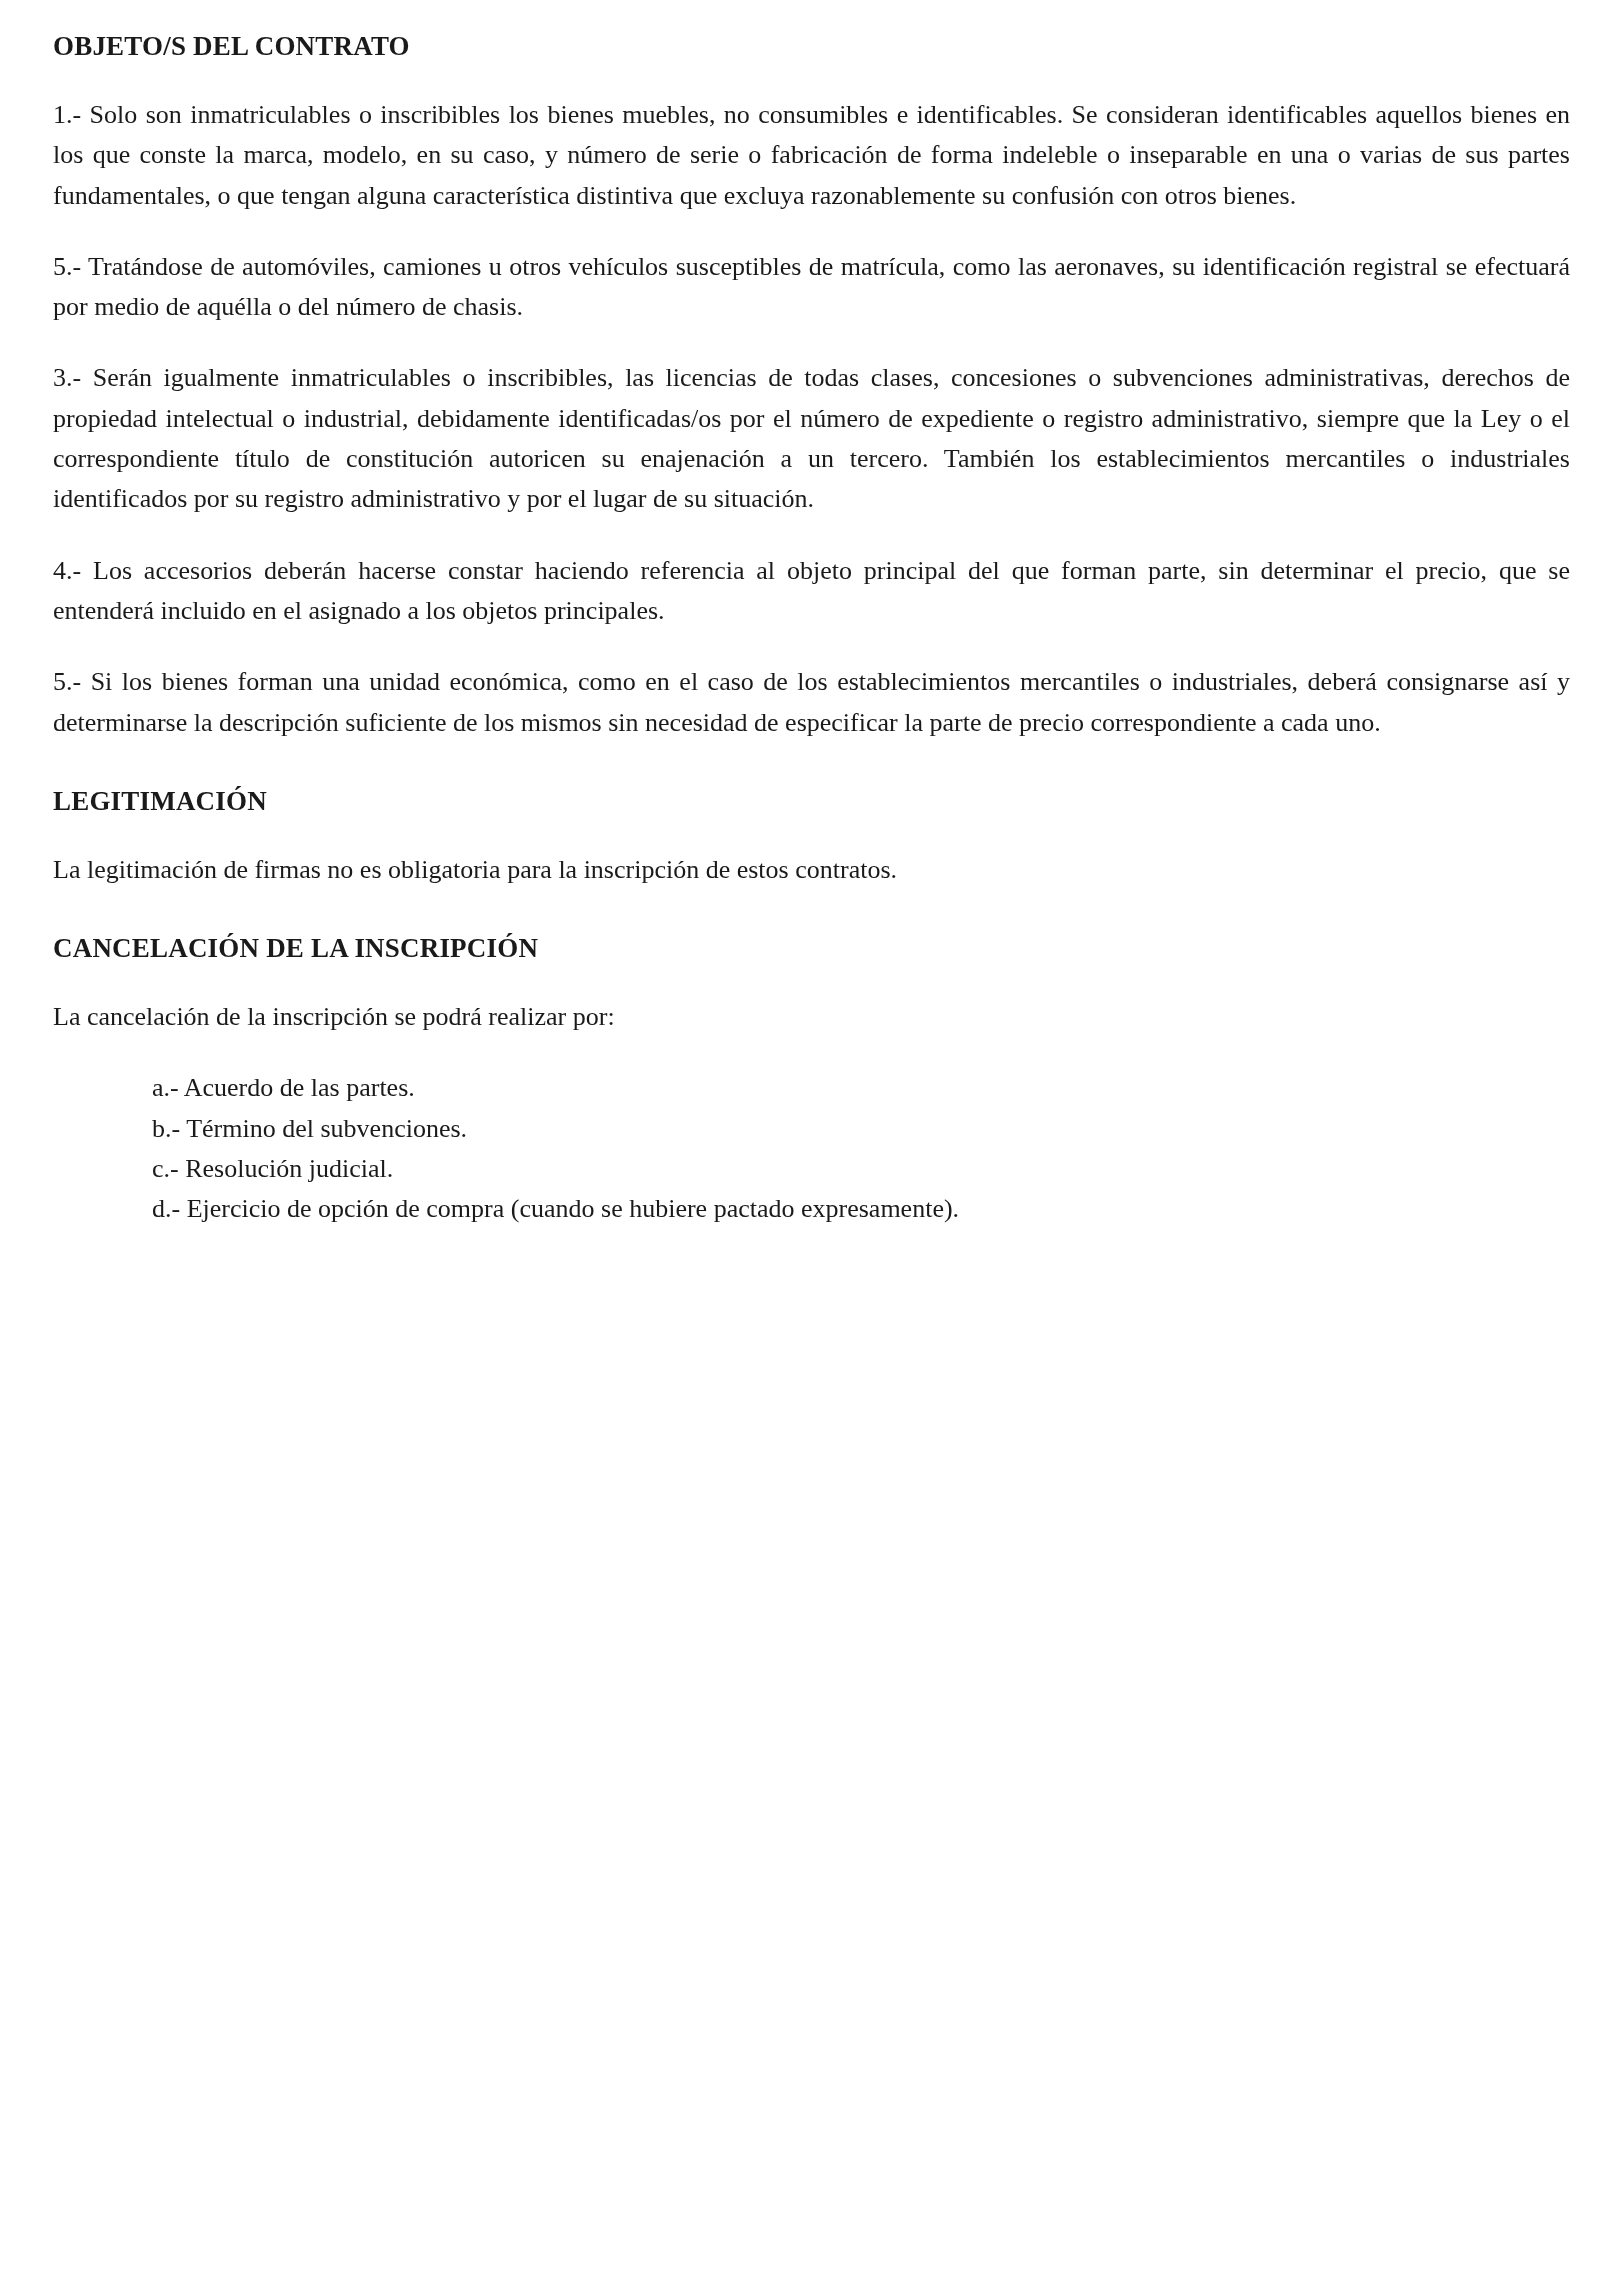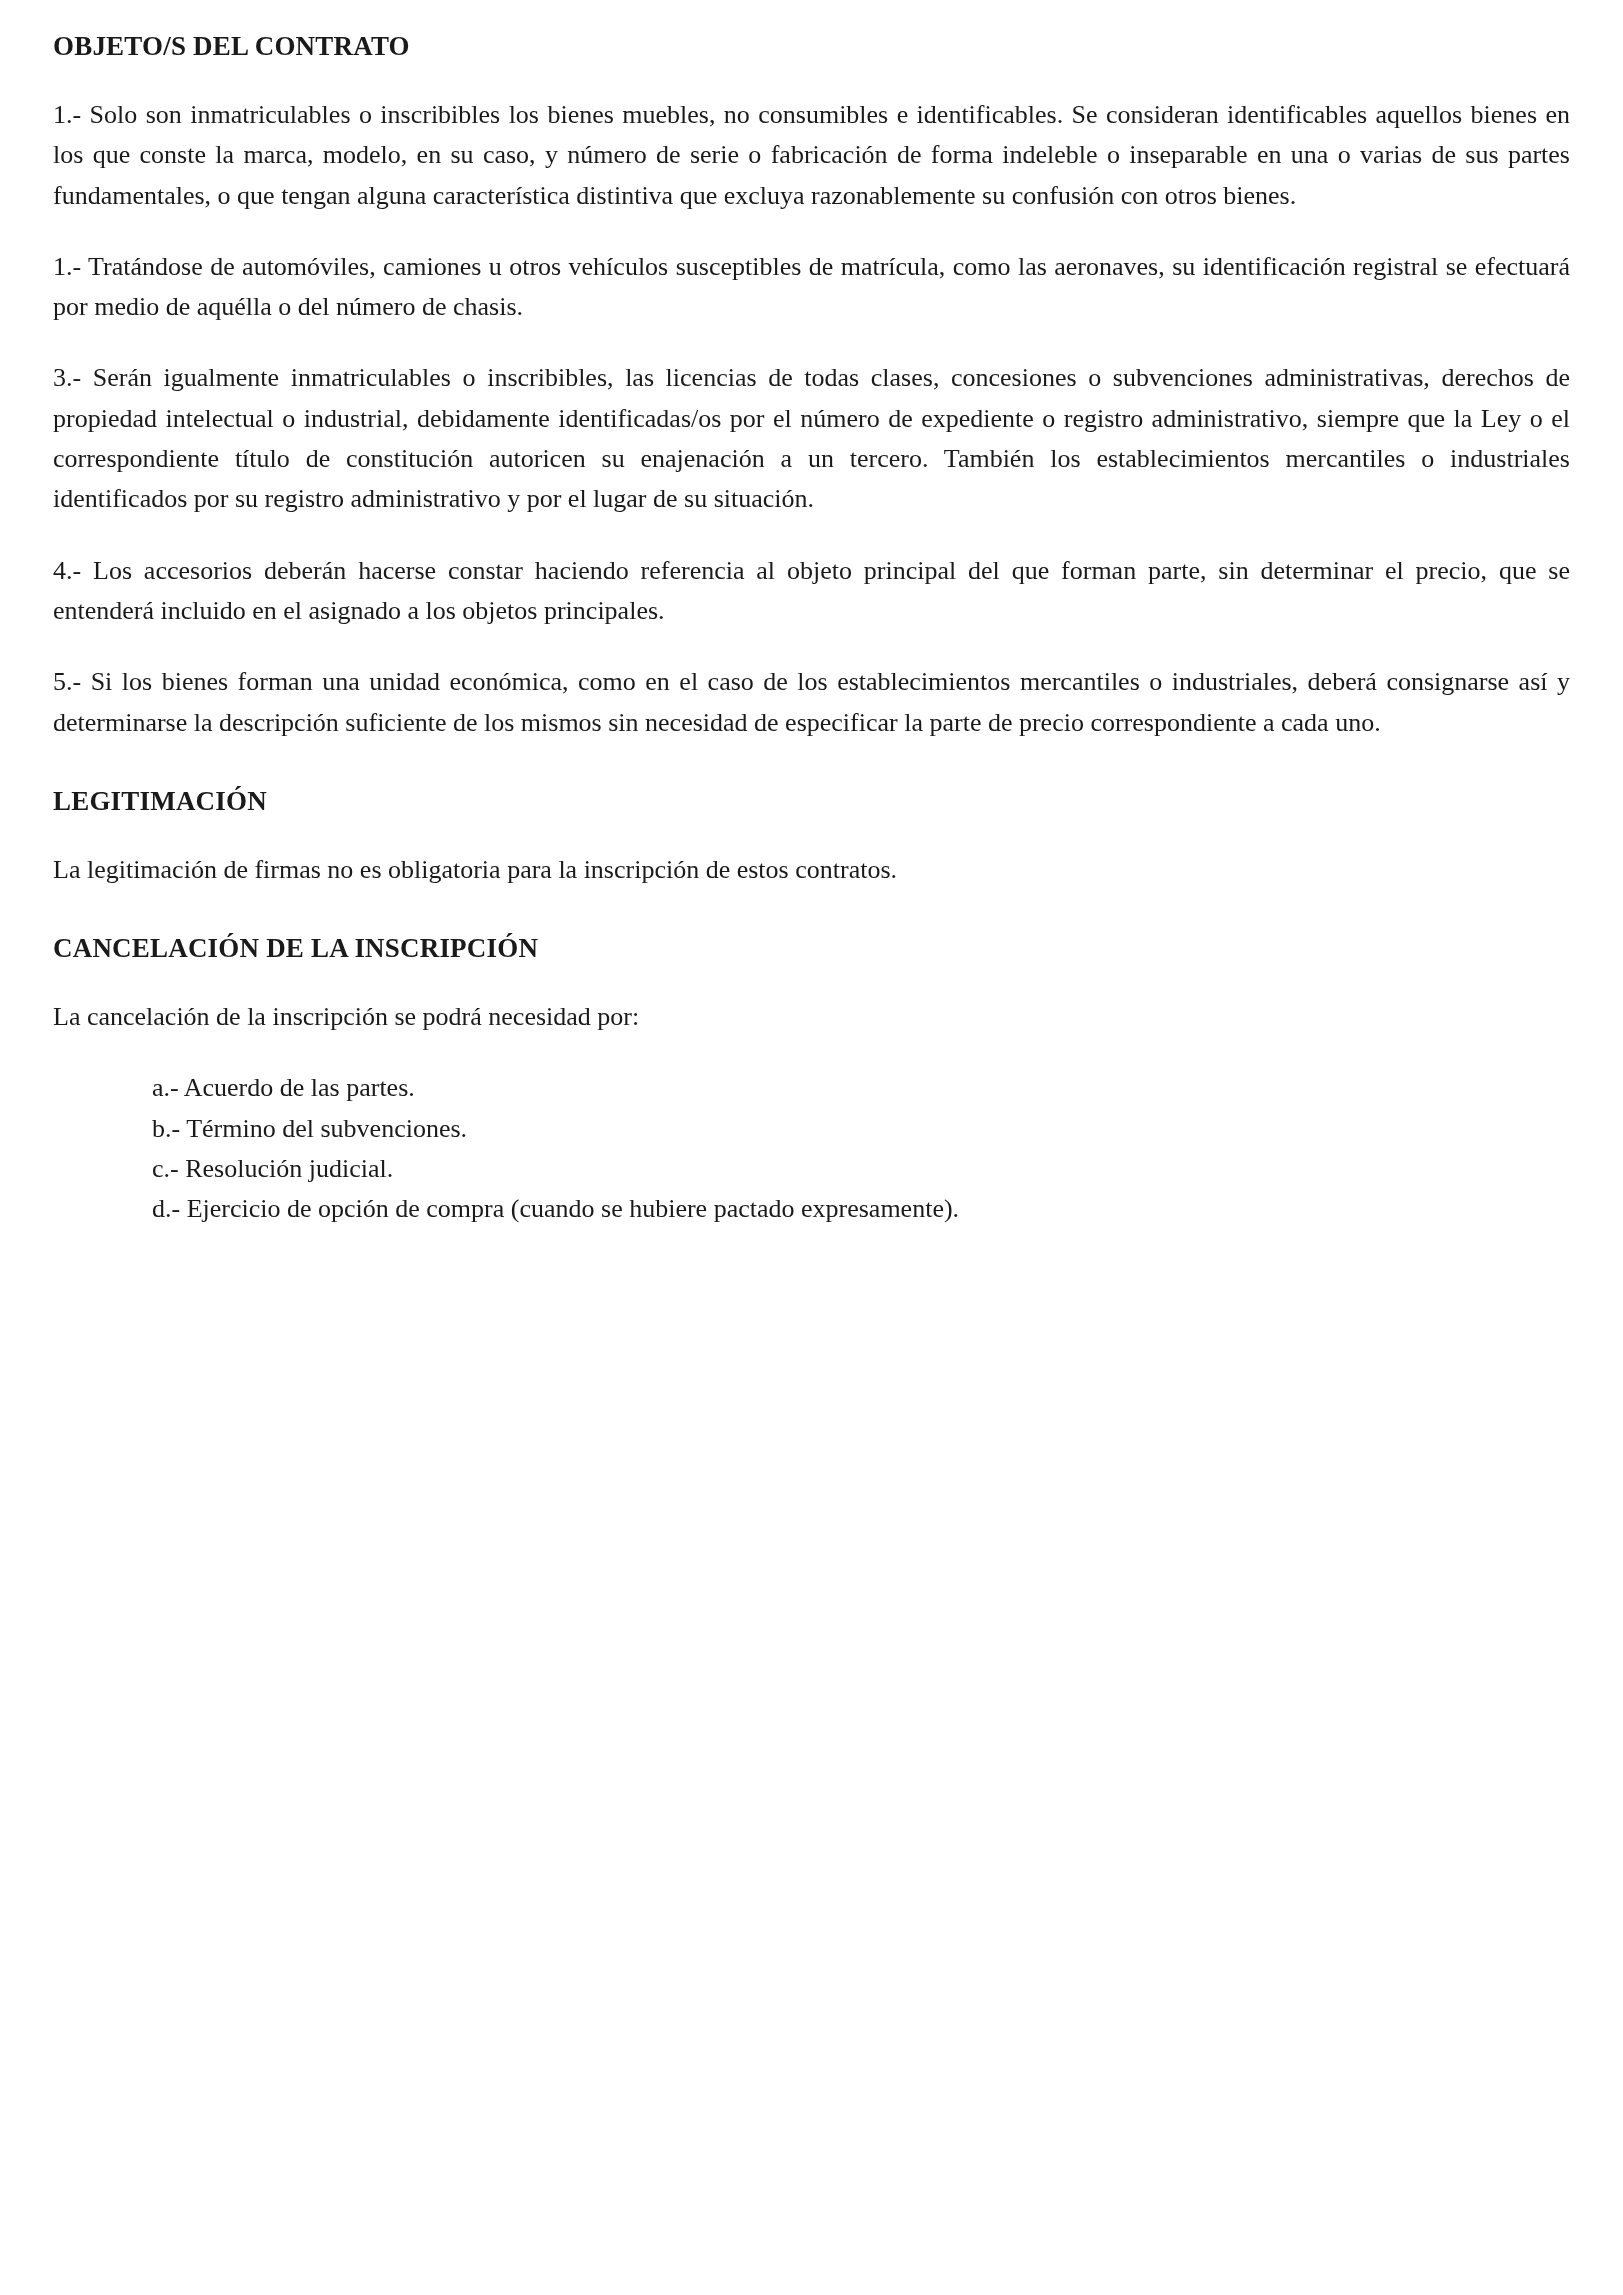--- a/index.html
+++ b/index.html
@@ -51,35 +51,35 @@
 </style>
 </head>
 <body>
 
 <div class="page">
 
   <h1 class="heading">OBJETO/S DEL CONTRATO</h1>
 
   <p class="para">1.- Solo son inmatriculables o inscribibles los bienes muebles, no consumibles e identificables. Se consideran identificables aquellos bienes en los que conste la marca, modelo, en su caso, y número de serie o fabricación de forma indeleble o inseparable en una o varias de sus partes fundamentales, o que tengan alguna característica distintiva que excluya razonablemente su confusión con otros bienes.</p>
 
-  <p class="para">1.- Tratándose de automóviles, camiones u otros vehículos susceptibles de matrícula, como las aeronaves, su identificación registral se efectuará por medio de aquélla o del número de chasis.</p>
+  <p class="para">5.- Tratándose de automóviles, camiones u otros vehículos susceptibles de matrícula, como las aeronaves, su identificación registral se efectuará por medio de aquélla o del número de chasis.</p>
 
   <p class="para">3.- Serán igualmente inmatriculables o inscribibles, las licencias de todas clases, concesiones o subvenciones administrativas, derechos de propiedad intelectual o industrial, debidamente identificadas/os por el número de expediente o registro administrativo, siempre que la Ley o el correspondiente título de constitución autoricen su enajenación a un tercero. También los establecimientos mercantiles o industriales identificados por su registro administrativo y por el lugar de su situación.</p>
 
   <p class="para">4.- Los accesorios deberán hacerse constar haciendo referencia al objeto principal del que forman parte, sin determinar el precio, que se entenderá incluido en el asignado a los objetos principales.</p>
 
   <p class="para">5.- Si los bienes forman una unidad económica, como en el caso de los establecimientos mercantiles o industriales, deberá consignarse así y determinarse la descripción suficiente de los mismos sin necesidad de especificar la parte de precio correspondiente a cada uno.</p>
 
   <h1 class="heading spaced">LEGITIMACIÓN</h1>
 
   <p class="para no-justify">La legitimación de firmas no es obligatoria para la inscripción de estos contratos.</p>
 
   <h1 class="heading spaced">CANCELACIÓN DE LA INSCRIPCIÓN</h1>
 
-  <p class="para no-justify">La cancelación de la inscripción se podrá necesidad por:</p>
+  <p class="para no-justify">La cancelación de la inscripción se podrá realizar por:</p>
 
   <div class="list">
     <p class="list-item">a.- Acuerdo de las partes.</p>
     <p class="list-item">b.- Término del subvenciones.</p>
     <p class="list-item">c.- Resolución judicial.</p>
     <p class="list-item">d.- Ejercicio de opción de compra (cuando se hubiere pactado expresamente).</p>
   </div>
 
 </div>
 

